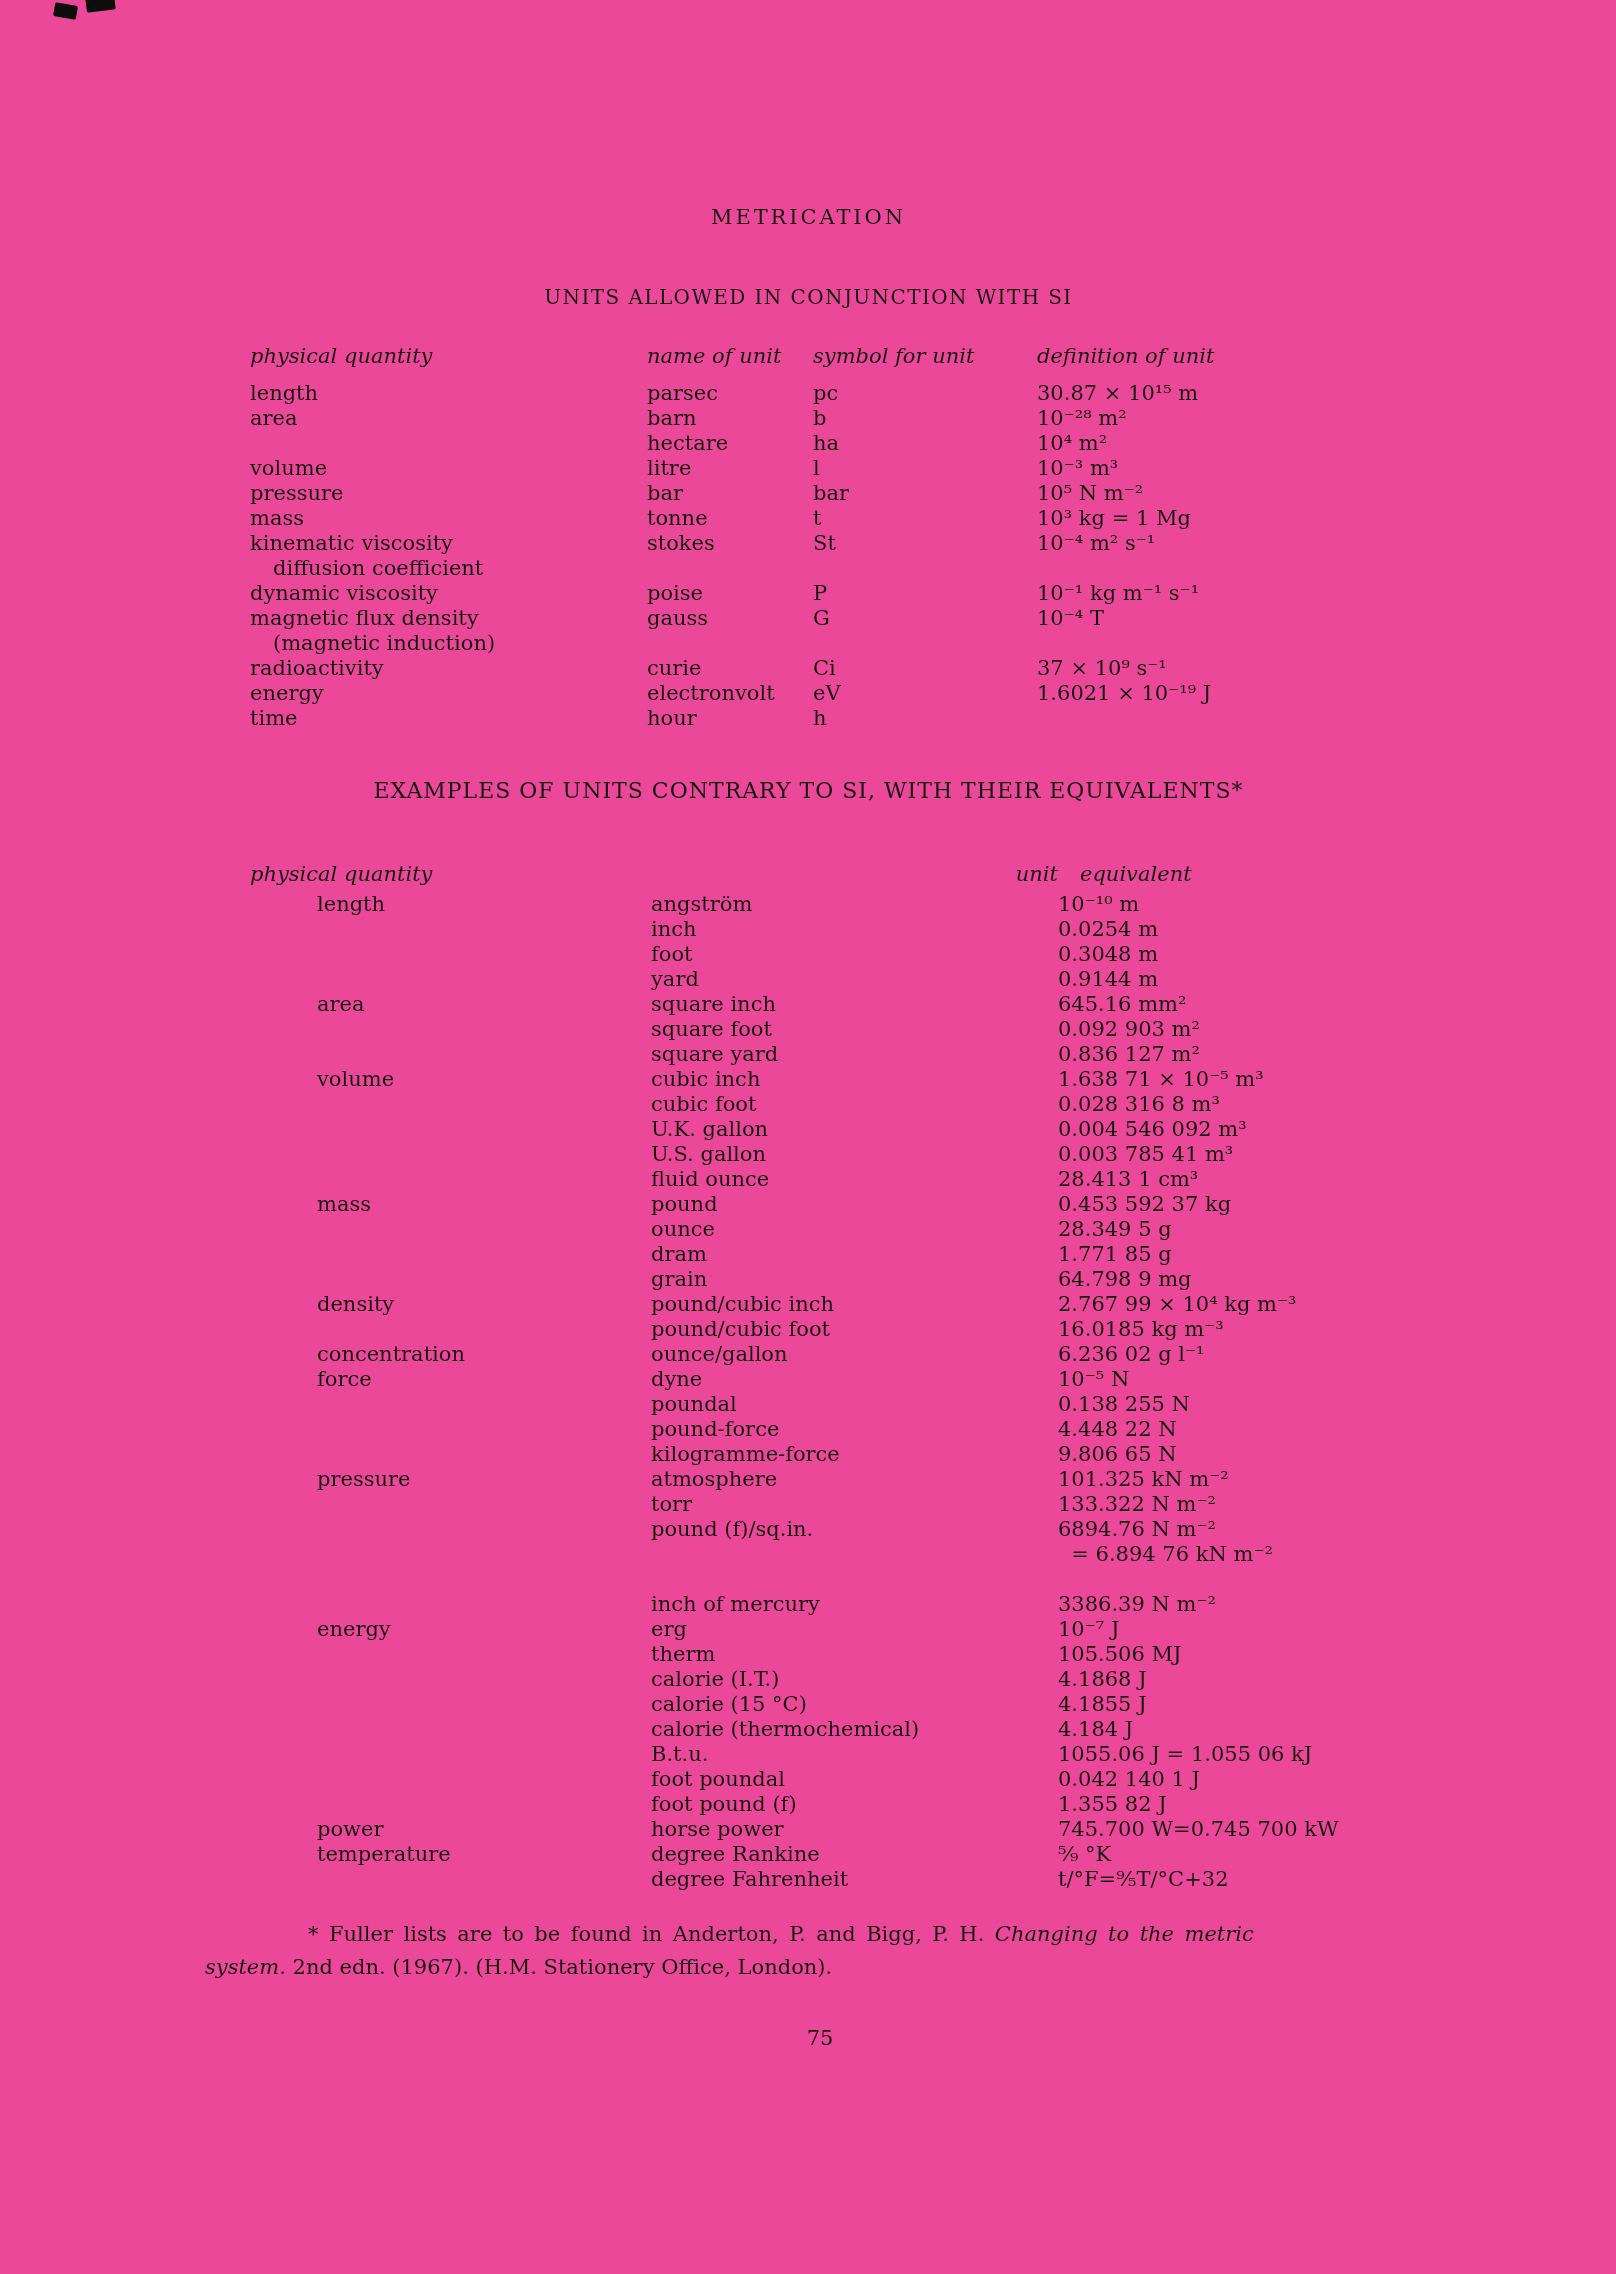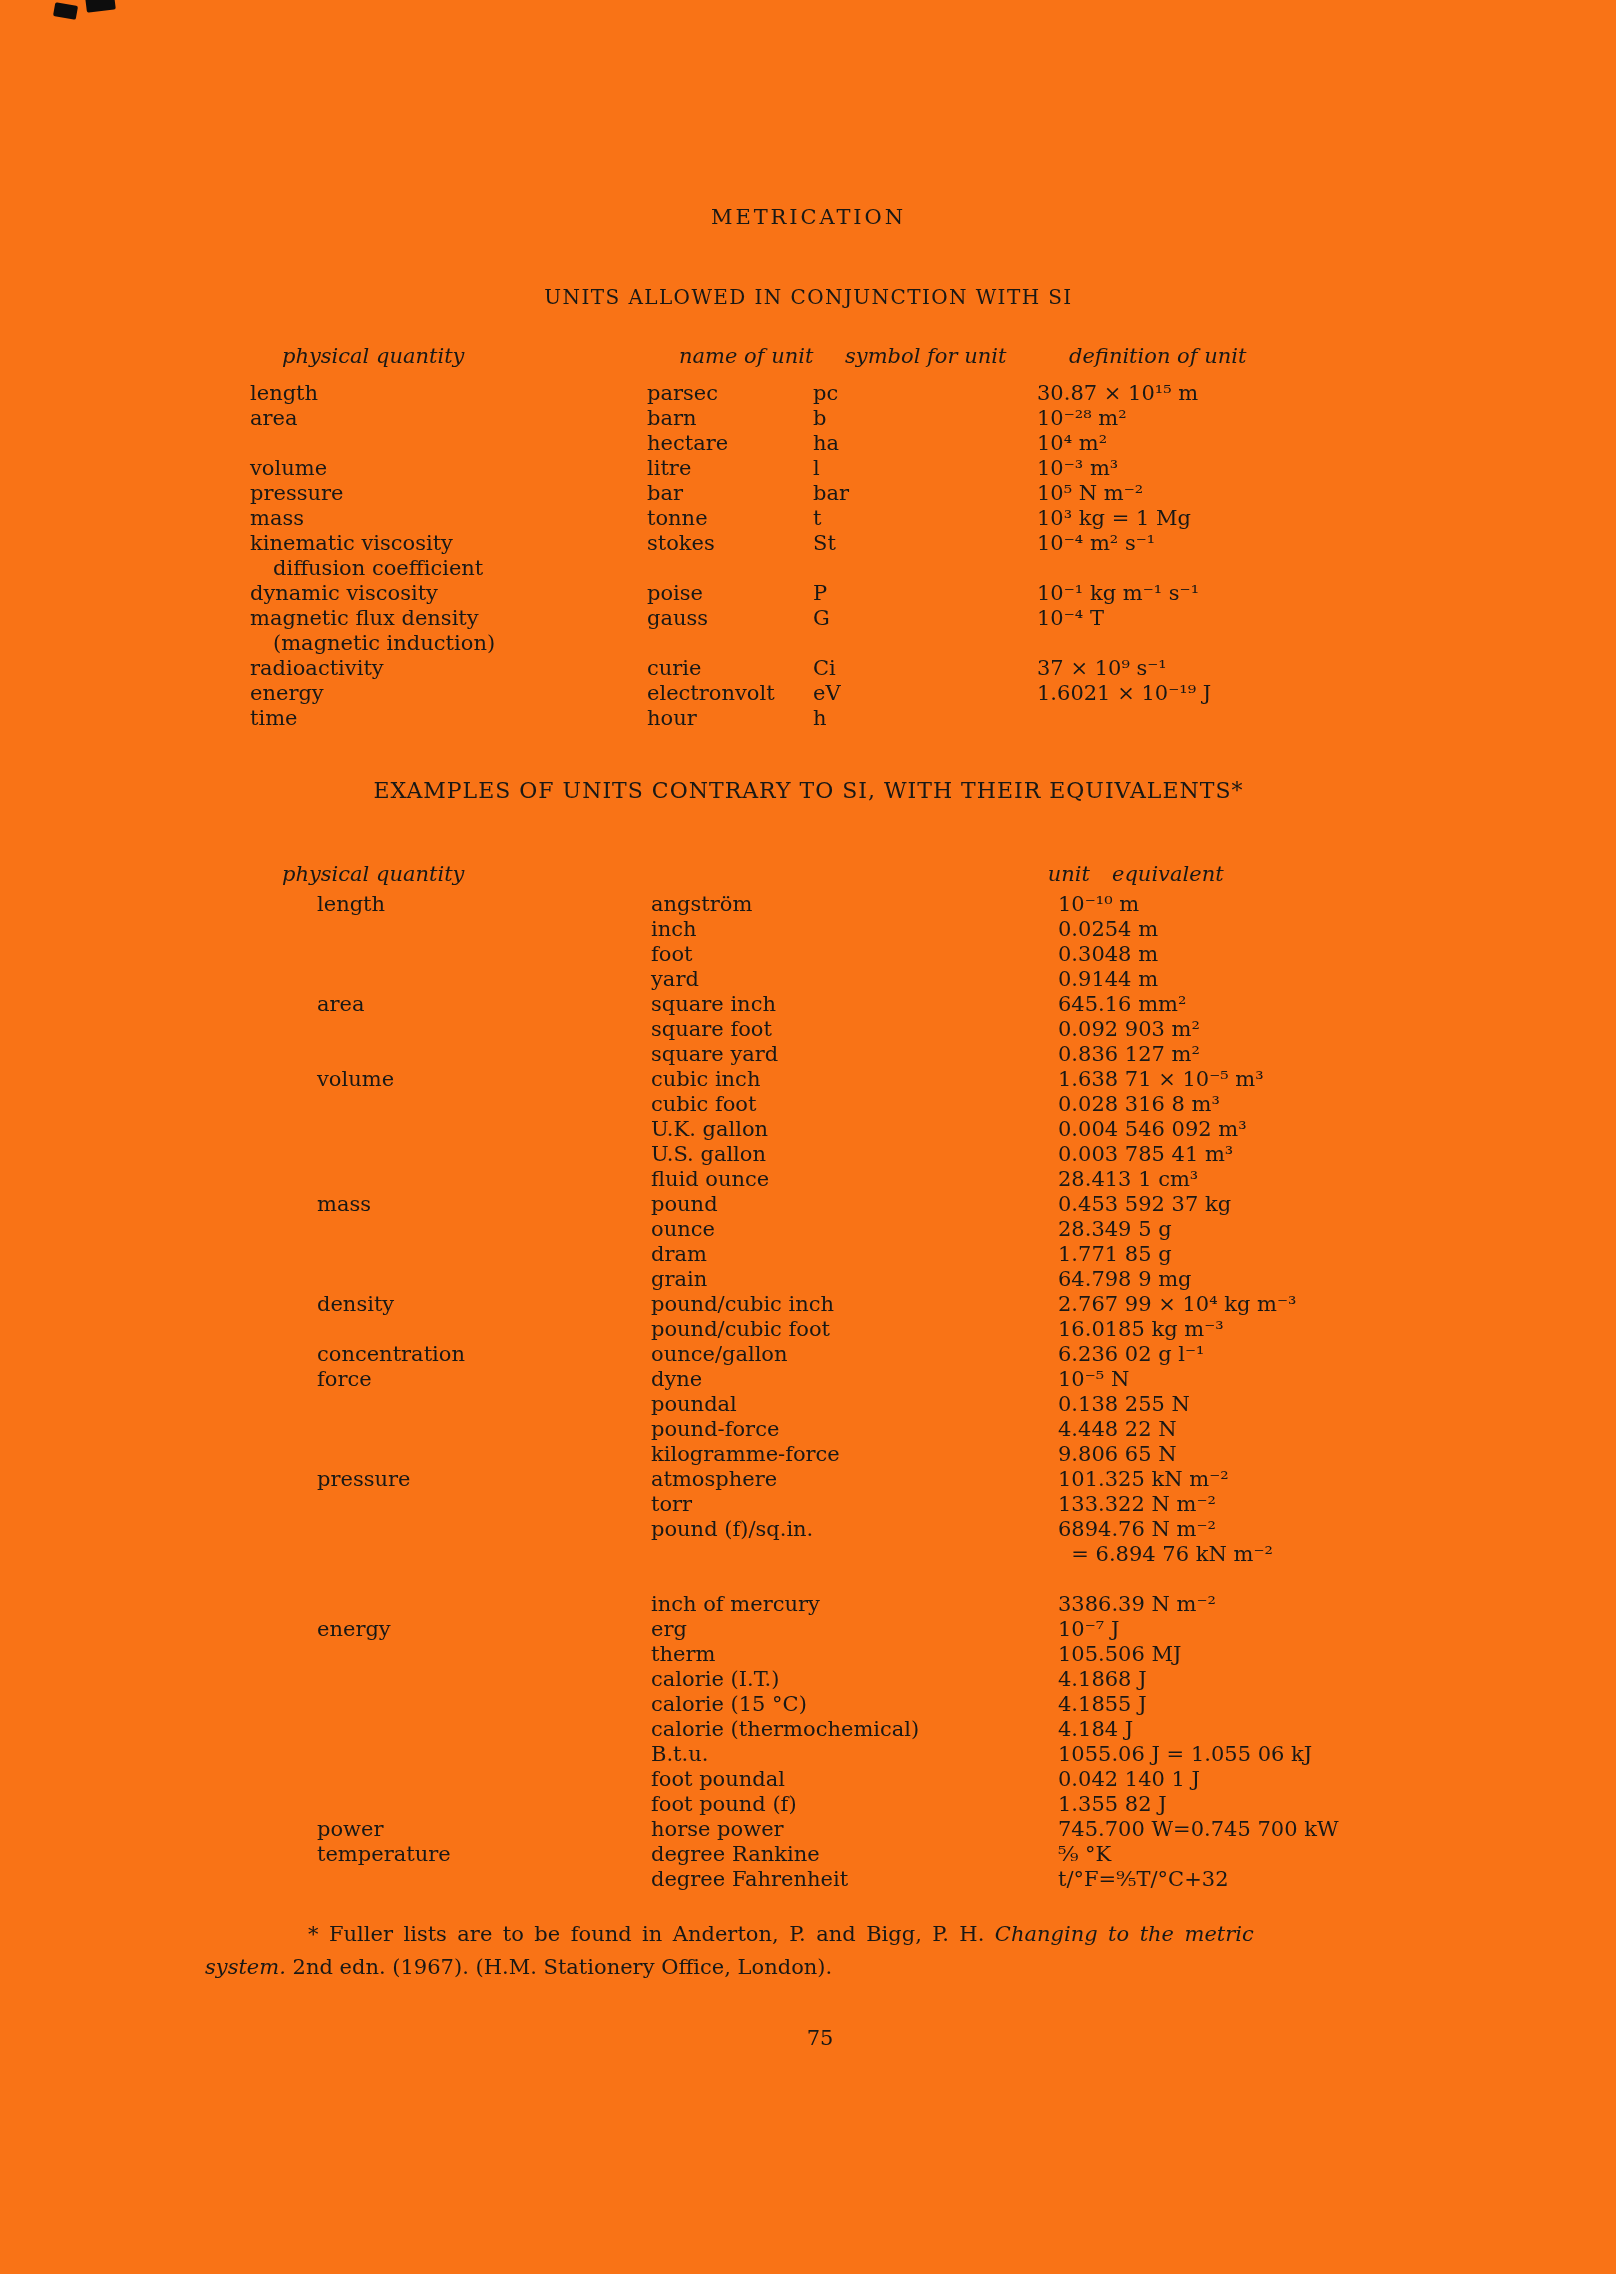--- a/index.html
+++ b/index.html
@@ -1,21 +1,21 @@
 <!DOCTYPE html>
 <html style="font-size:15px"><head>
 <meta charset="utf-8">
 <style>
   * { margin: 0; padding: 0; box-sizing: border-box; }
   html, body { background: #e9e8e4; }
   .page {
     position: relative;
     width: 1617px;
     height: 2274px;
-    background: #f97316;
+    background: #ec4899;
     font-family: "DejaVu Serif", "Liberation Serif", serif;
     color: #191815;
     overflow: hidden;
     margin: 0 auto;
   }
   .scan-mark { position: absolute; background: #0d0d0d; border-radius: 1.9px; }
   .mark-a { left: 54px; top: 3.8px; width: 23px; height: 14.3px; transform: rotate(10deg); }
   .mark-b { left: 86px; top: -3.8px; width: 28.5px; height: 15px; transform: rotate(-7deg); }
 
   .doc-title {
@@ -31,21 +31,21 @@
     text-align: center; font-size: 22px; letter-spacing: 1px;
   }
 
   .table { position: absolute; left: 250px; }
   .t1 { top: 344px; }
   .t2 { top: 862px; }
 
   .trow { display: grid; height: 25px; }
   .t1row { grid-template-columns: 397px 166px 224px 399px; }
   .t2row { grid-template-columns: 401px 407px 495px; }
-  .thead { margin-bottom: 12.4px; margin-left: 32px; }
+  .thead { margin-bottom: 12.4px; }
   .t2 .thead { margin-bottom: 4.8px; }
 
   .cell {
     font-size: 21px;
     line-height: 25px;
     white-space: nowrap;
   }
   .h { font-style: italic; }
   .h-unit { padding-left: 44px; text-align: right; }
   .h-equiv { padding-left: 22px; }

